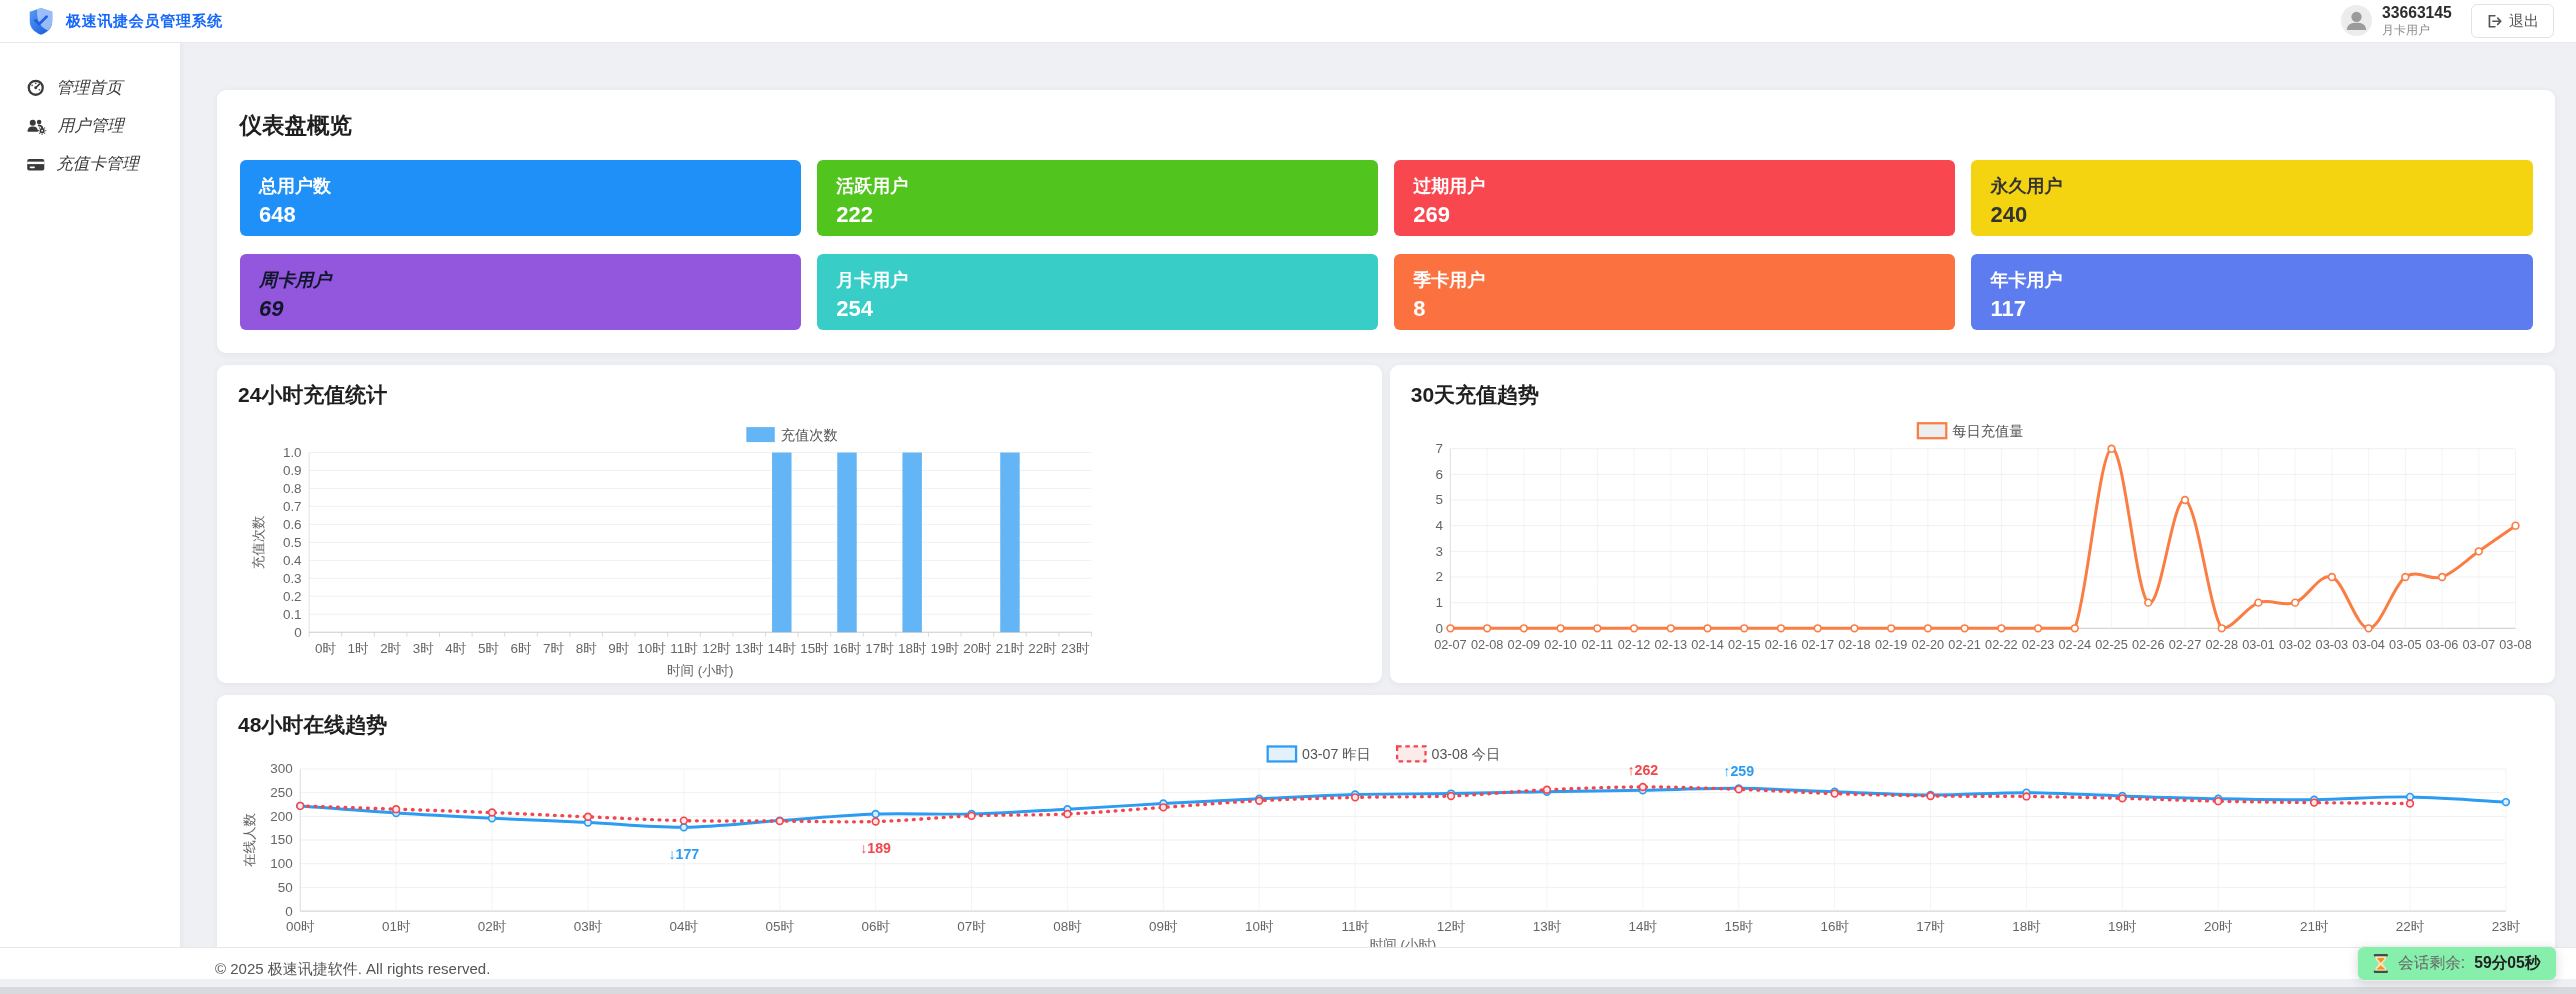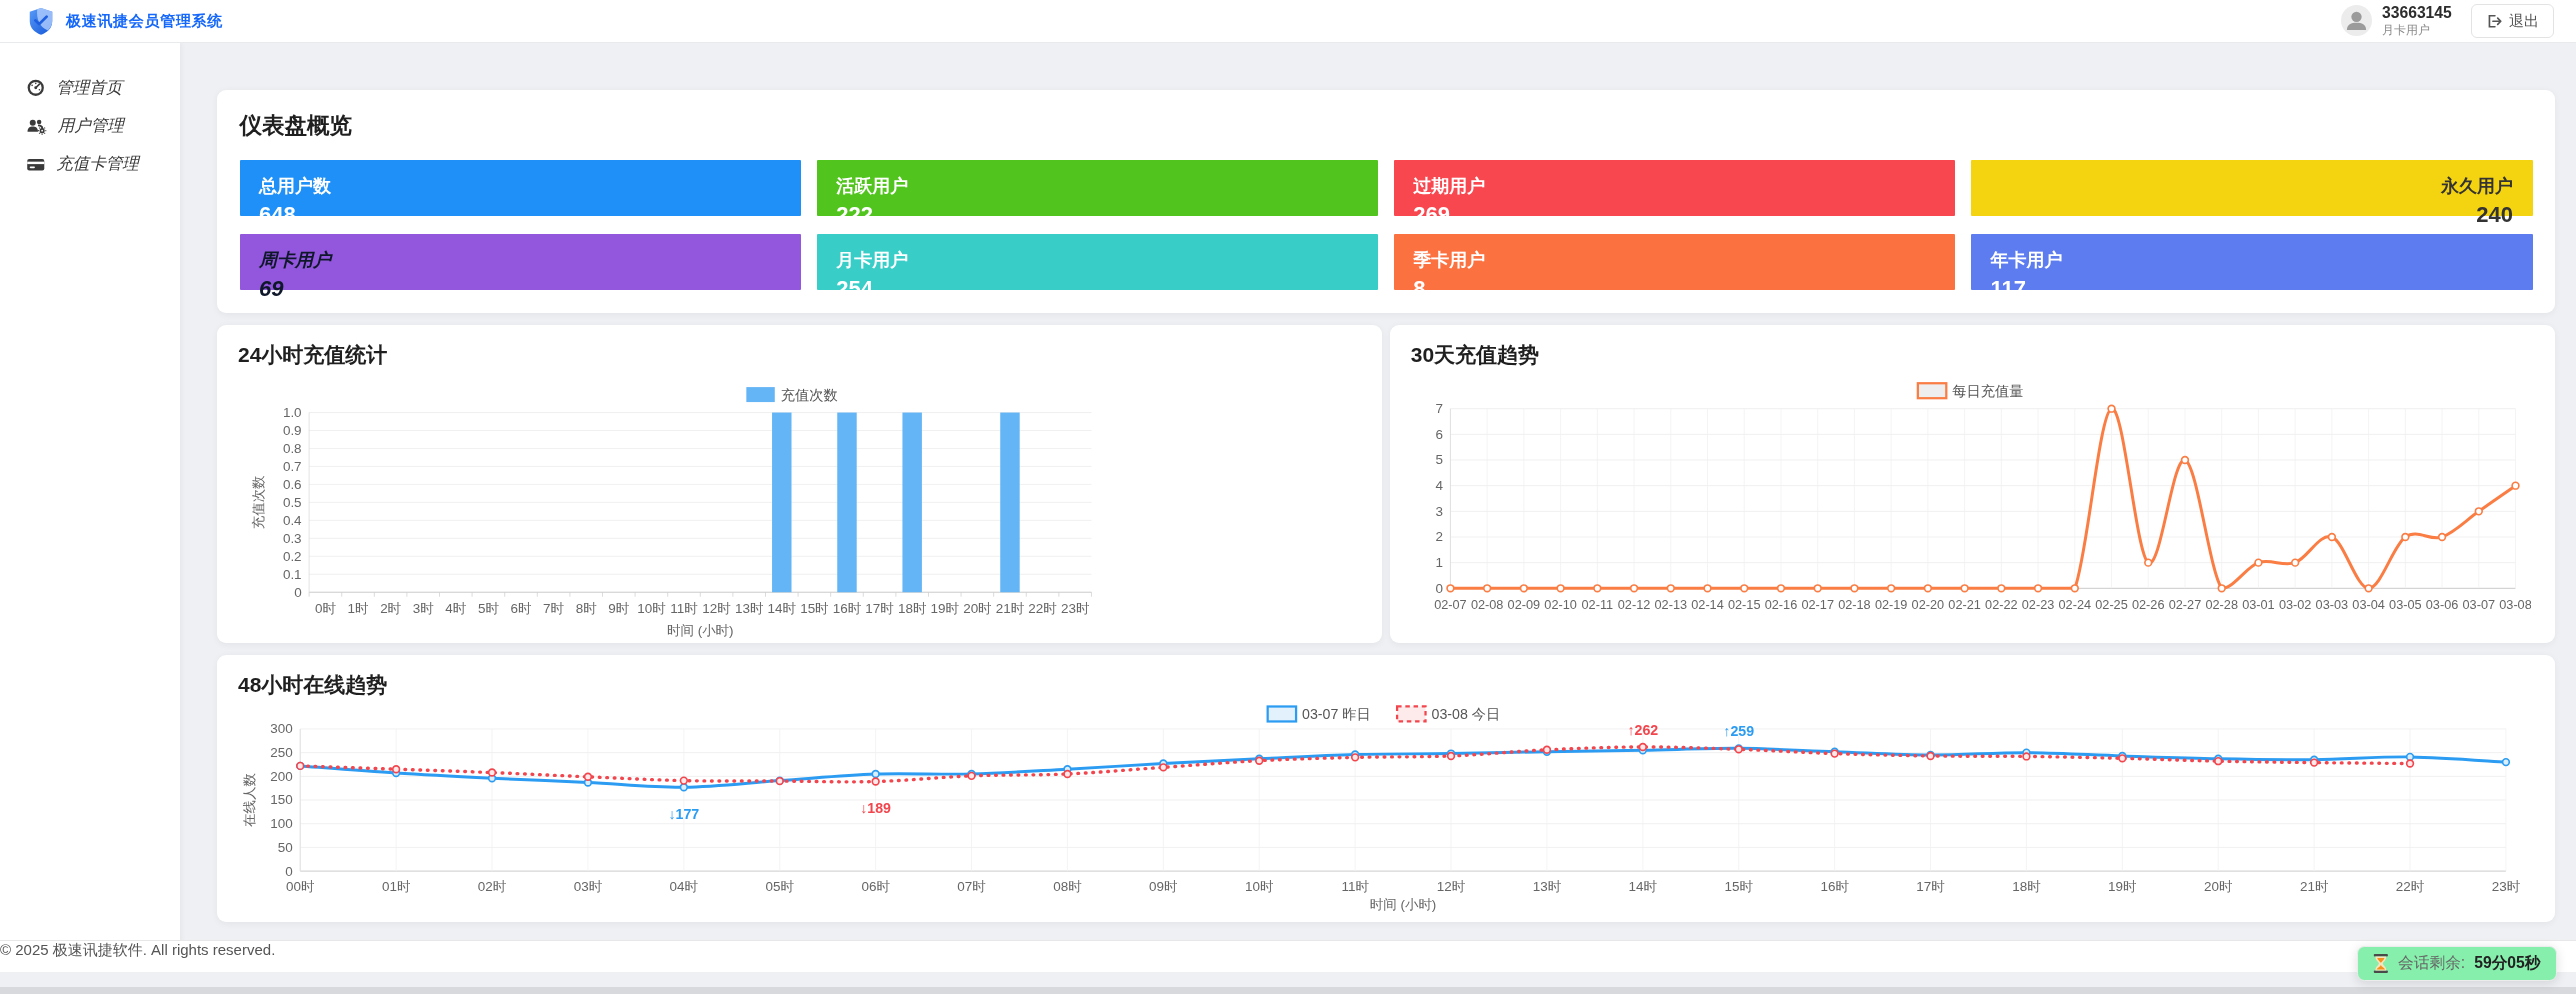--- a/index.html
+++ b/index.html
@@ -41,33 +41,33 @@
   }
   .side-item svg { flex:0 0 auto; }
   
   .main { position:absolute; left:180px; top:43px; right:0; bottom:40px; padding:47px 21px 0 37px; }
   .panel {
     background:#fff; border-radius:9px; box-shadow:0 1.5px 7.5px rgba(0,0,0,0.05);
   }
   .overview { padding:19.5px 22.5px 22.5px; }
   .panel-title { font-size:22.5px; font-weight:bold; color:#1f1f1f; }
   .stat-grid { margin-top:19.5px; display:grid; grid-template-columns:repeat(4,1fr); gap:18px 15.7px; }
-  .stat-card { border-radius:1px; padding:14.2px 19.5px; height:56px; color:#fff; }
+  .stat-card { border-radius:6px; padding:14.2px 19.5px; height:76px; color:#fff; }
   .stat-label { font-size:18px; font-weight:bold; }
   .stat-value { font-size:22px; font-weight:bold; margin-top:3.7px; }
   .charts-row { display:flex; gap:7.5px; margin-top:12px; }
   .chart-card { flex:1; padding:16.5px 21px 13.5px; height:318px; }
   .chart-title { font-size:21px; font-weight:bold; color:#1f1f1f; }
   .chart-card svg, .chart-wide svg { display:block; margin-top:6px; }
   .chart-wide { margin-top:12px; padding:16.5px 21px 13.5px; height:267px; }
   
   .footer {
-    position:absolute; left:0; right:0; bottom:22px; height:32px;
+    position:absolute; left:0; right:0; bottom:15px; height:32px;
     background:#fff; border-top:0.7px solid #e7e7e7;
-    display:flex; align-items:flex-start; 
+    display:flex; align-items:flex-end; padding-left:215px;
     font-size:15px; color:#555; z-index:15;
   }
   .hscroll { position:absolute; left:0; right:0; bottom:0; height:7.5px; background:#d7d9dc; z-index:16; }
   
   .session-pill {
     position:absolute; right:19.5px; bottom:12.7px; z-index:30;
     background:#86efac; border:0.7px solid #ececec; border-radius:7.5px;
     box-shadow:0 2.2px 10.5px rgba(0,0,0,0.13);
     display:flex; align-items:center; gap:9px; padding:6px 15px;
     font-size:15.7px; color:#666;
@@ -161,21 +161,21 @@
         <div class="stat-value">648</div>
       </div>
       <div class="stat-card" style="background: rgb(82, 196, 30); color: rgb(255, 255, 255);">
         <div class="stat-label">活跃用户</div>
         <div class="stat-value">222</div>
       </div>
       <div class="stat-card" style="background: rgb(248, 71, 79); color: rgb(255, 255, 255);">
         <div class="stat-label">过期用户</div>
         <div class="stat-value">269</div>
       </div>
-      <div class="stat-card" style="background: rgb(244, 212, 17); color: rgb(51, 51, 51); text-align: right;">
+      <div class="stat-card" style="background: rgb(244, 212, 17); color: rgb(51, 51, 51);">
         <div class="stat-label">永久用户</div>
         <div class="stat-value">240</div>
       </div>
       <div class="stat-card" style="background: rgb(147, 87, 222); color: #0f172a; font-style: italic;">
         <div class="stat-label">周卡用户</div>
         <div class="stat-value">69</div>
       </div>
       <div class="stat-card" style="background: rgb(56, 205, 199); color: rgb(255, 255, 255);">
         <div class="stat-label">月卡用户</div>
         <div class="stat-value">254</div>

